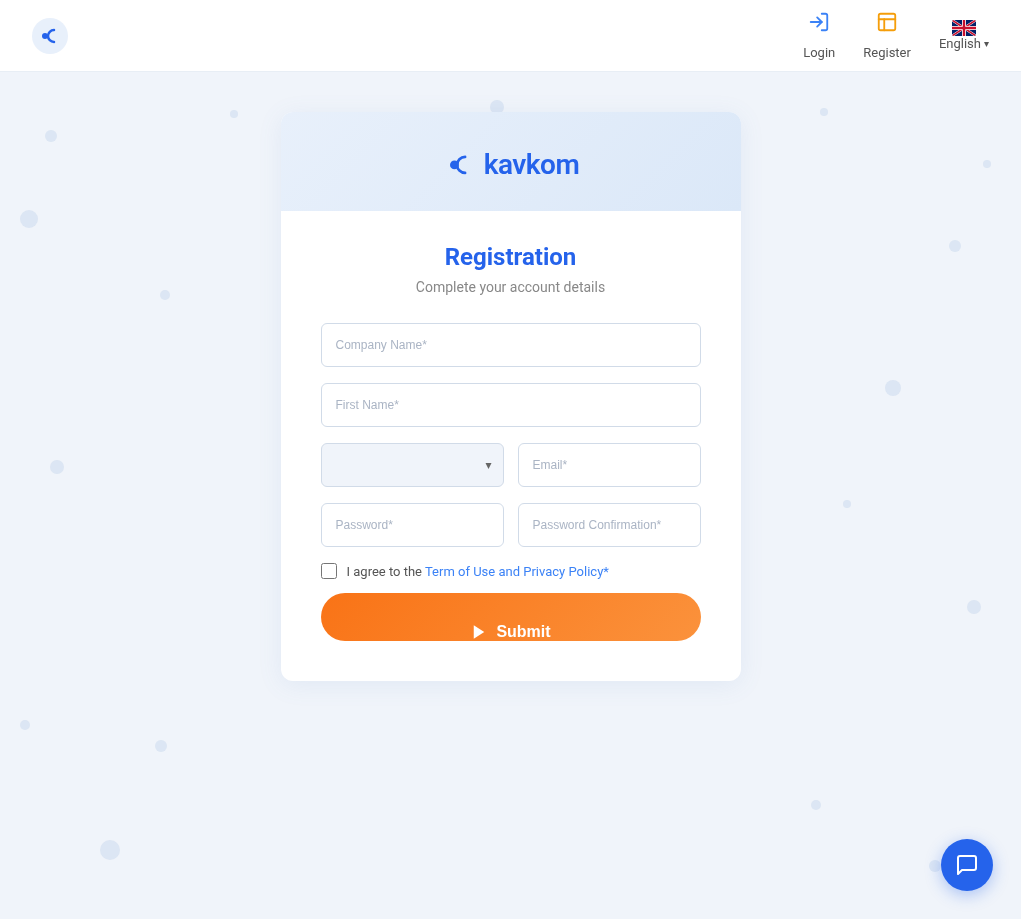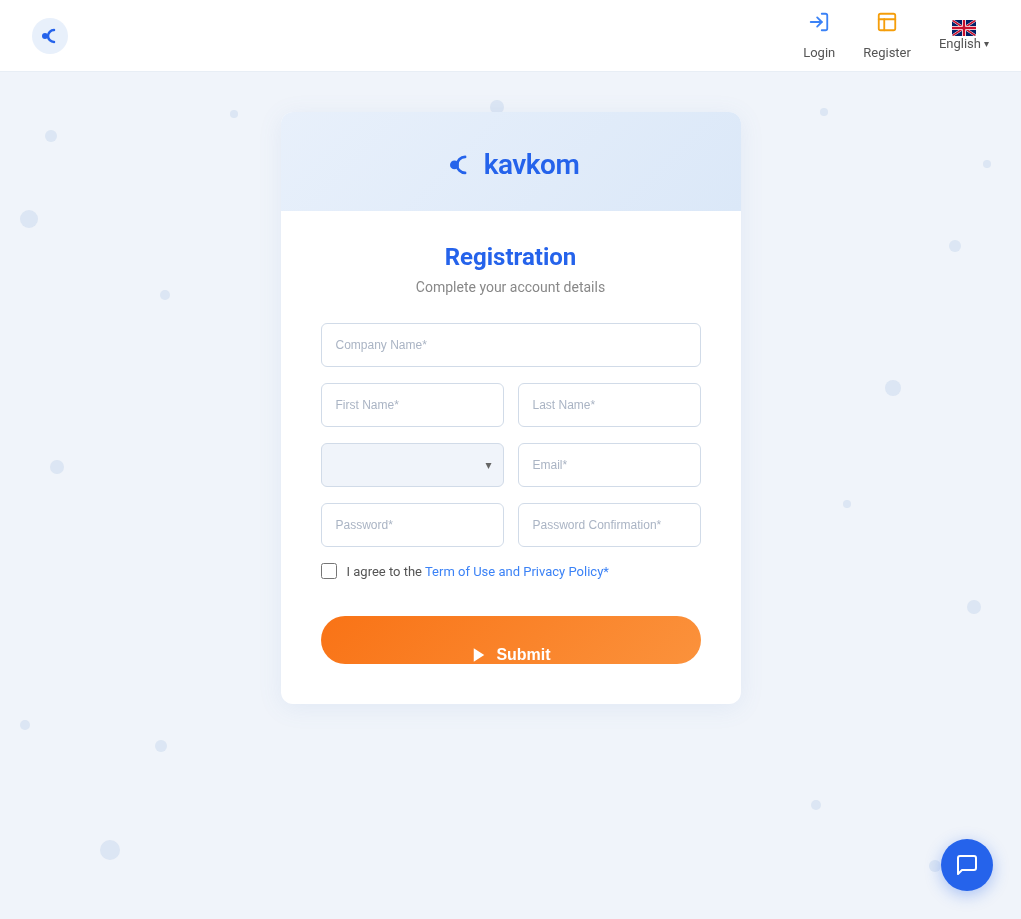--- a/index.html
+++ b/index.html
@@ -188,21 +188,21 @@
       transform: translateY(-50%);
       pointer-events: none;
       color: #666;
       font-size: 12px;
     }
 
     .terms-row {
       display: flex;
       align-items: center;
       gap: 10px;
-      margin-bottom: 37px;
+      margin-bottom: 14px;
       font-size: 13px;
       color: #555;
     }
     .terms-checkbox {
       width: 16px;
       height: 16px;
       border: 1px solid #c0c8d8;
       border-radius: 3px;
       cursor: pointer;
       flex-shrink: 0;
@@ -350,23 +350,20 @@
         <div class="form-group">
           <div class="form-field">
             <input type="text" placeholder="Company Name*" style="">
           </div>
         </div>
 
         <div class="form-row">
           <div class="form-field">
             <input type="text" placeholder="First Name*" style="">
           </div>
-          <div class="form-field">
-            <input type="text" placeholder="Last Name*" style="">
-          </div>
         </div>
 
 
         <div class="form-row">
           <div class="form-field country-select-wrap">
             <select class="country-select">
               <option value=""></option>
               <option value="us">United States</option>
               <option value="gb">United Kingdom</option>
               <option value="fr">France</option>

